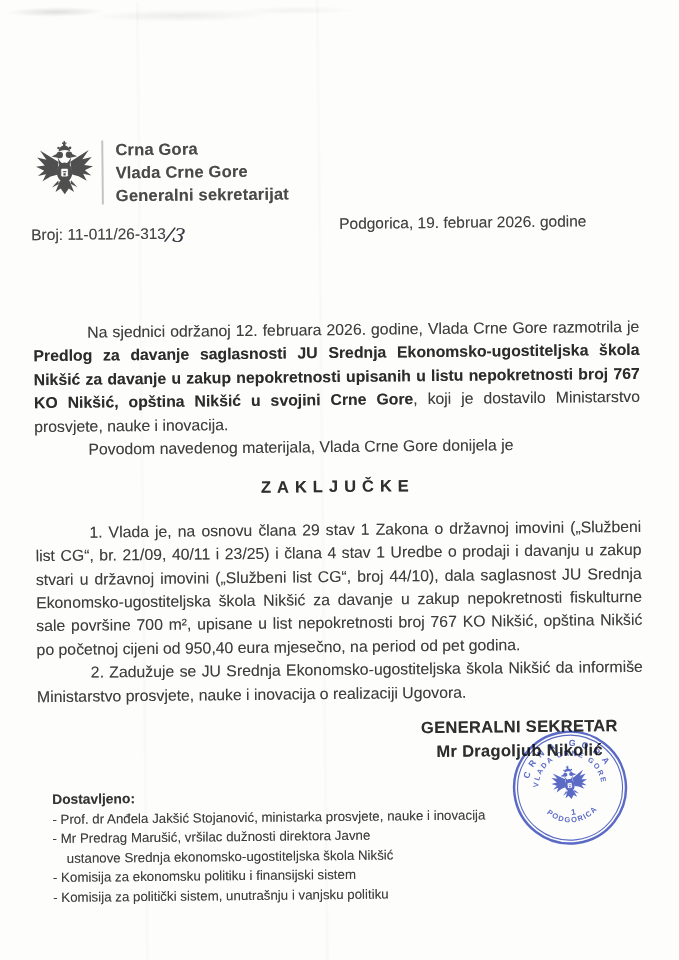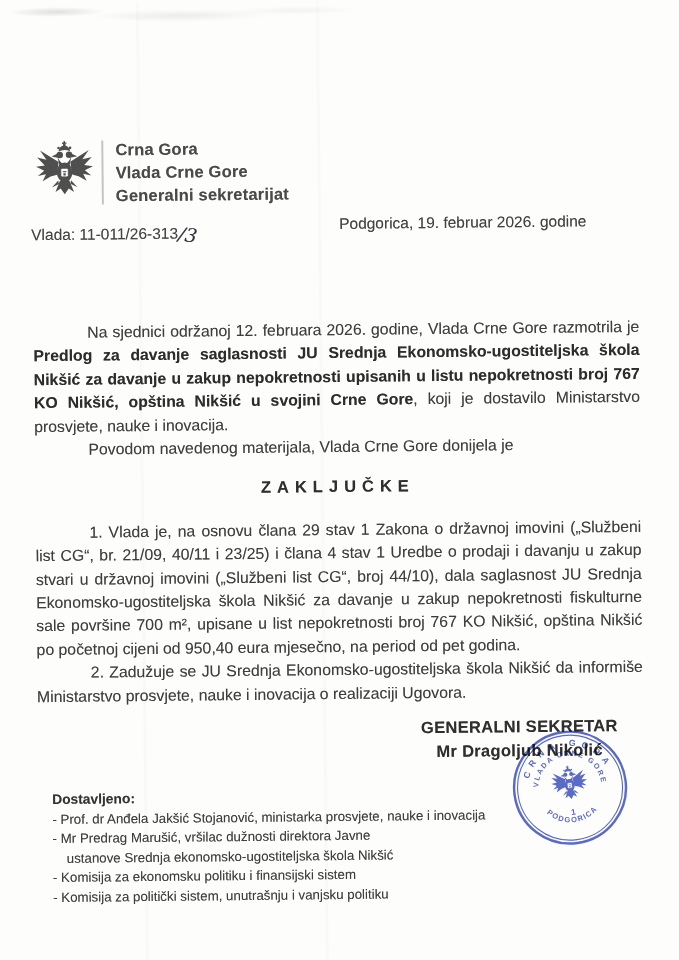--- a/index.html
+++ b/index.html
@@ -105,21 +105,21 @@
     </svg>
     <div class="lh-divider"></div>
     <div class="lh-text">
       <div>Crna Gora</div>
       <div>Vlada Crne Gore</div>
       <div>Generalni sekretarijat</div>
     </div>
   </div>
 
   <div class="ref">
-    <span>Vlada:</span>
+    <span>Broj:</span>
     <span>11-011/26-313</span><span class="hand">/3</span>
   </div>
   <div class="dateline">Podgorica, 19. februar 2026. godine</div>
 
   <div class="doc">
     <p class="ind"><span>Na sjednici održanoj 12. februara 2026. godine, Vlada Crne Gore razmotrila je </span><span class="b">Predlog za davanje saglasnosti JU Srednja Ekonomsko-ugostiteljska škola Nikšić za davanje u zakup nepokretnosti upisanih u listu nepokretnosti broj 767 KO Nikšić, opština Nikšić u svojini Crne Gore</span><span>, koji je dostavilo Ministarstvo prosvjete, nauke i inovacija.</span></p>
     <p class="ind">Povodom navedenog materijala, Vlada Crne Gore donijela je</p>
     <div class="heading">ZAKLJUČKE</div>
     <p class="ind">1. Vlada je, na osnovu člana 29 stav 1 Zakona o državnoj imovini („Službeni list CG“, br. 21/09, 40/11 i 23/25) i člana 4 stav 1 Uredbe o prodaji i davanju u zakup stvari u državnoj imovini („Službeni list CG“, broj 44/10), dala saglasnost JU Srednja Ekonomsko-ugostiteljska škola Nikšić za davanje u zakup nepokretnosti fiskulturne sale površine 700 m², upisane u list nepokretnosti broj 767 KO Nikšić, opština Nikšić po početnoj cijeni od 950,40 eura mjesečno, na period od pet godina.</p>
     <p class="ind">2. Zadužuje se JU Srednja Ekonomsko-ugostiteljska škola Nikšić da informiše Ministarstvo prosvjete, nauke i inovacija o realizaciji Ugovora.</p>

